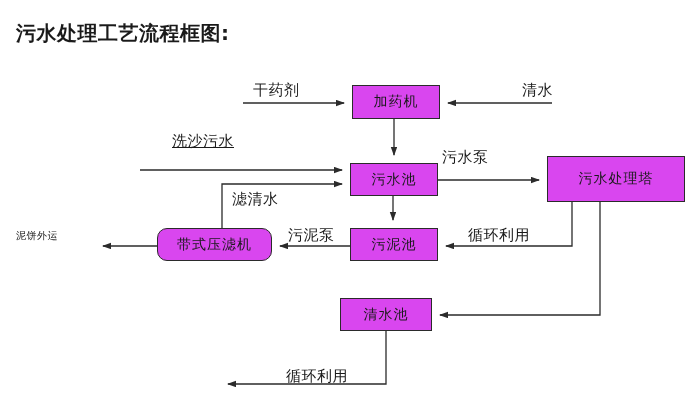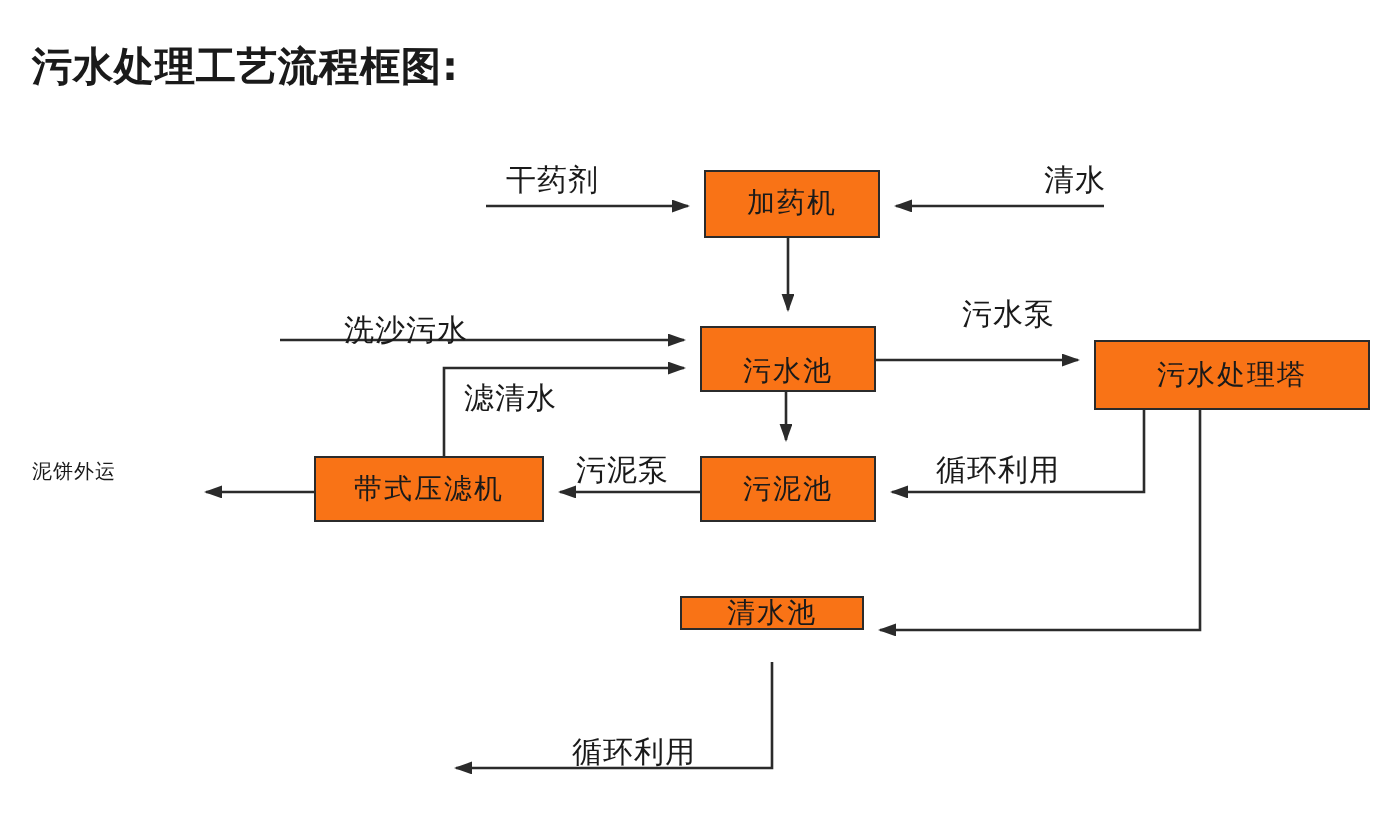--- a/index.html
+++ b/index.html
@@ -23,21 +23,21 @@
     white-space: nowrap;
   }
   .svg-layer {
     position: absolute;
     left: 0; top: 0;
     width: 700px; height: 420px;
   }
   .node {
     position: absolute;
     border: 1px solid #2b2b2b;
-    background: #f97316;
+    background: #d946ef;
     display: flex;
     align-items: center;
     justify-content: center;
     font-size: 14px;
     white-space: nowrap;
     letter-spacing: 1px;
   }
   .edge-label {
     position: absolute;
     font-size: 15px;
@@ -87,37 +87,37 @@
 
     <path d="M600,196 L600,315 L440,315" marker-end="url(#ah)"></path>
 
     <path d="M386,331 L386,384 L228,384" marker-end="url(#ah)"></path>
   </g>
 </svg>
 
 <div class="node" style="left:352px; top:85px; width:88px; height:34px;">
   <span>加药机</span>
 </div>
-<div class="node" style="left:350px; top:163px; width:88px; height:33px;align-items:flex-end;">
+<div class="node" style="left:350px; top:163px; width:88px; height:33px;">
   <span>污水池</span>
 </div>
-<div class="node" style="left:547px; top:170px; width:138px; height:35px;">
+<div class="node" style="left:547px; top:156px; width:138px; height:46px;">
   <span>污水处理塔</span>
 </div>
-<div class="node" style="left:157px; top:228px; width:115px; height:33px;">
+<div class="node" style="left:157px; top:228px; width:115px; height:33px;border-radius:10px;">
   <span>带式压滤机</span>
 </div>
 <div class="node" style="left:350px; top:228px; width:88px; height:33px;text-align:right;">
   <span>污泥池</span>
 </div>
-<div class="node" style="left:340px; top:298px; width:92px; height:17px;">
+<div class="node" style="left:340px; top:298px; width:92px; height:33px;">
   <span>清水池</span>
 </div>
 
 <div class="edge-label" style="left:253px; top:81px;">干药剂</div>
 <div class="edge-label" style="left:478px; top:81px;margin-left:44px;">清水</div>
-<div class="edge-label" style="left:172px; top:156px;">洗沙污水</div>
+<div class="edge-label" style="left:172px; top:132px;text-decoration:underline;">洗沙污水</div>
 <div class="edge-label" style="left:232px; top:190px;">滤清水</div>
-<div class="edge-label" style="left:481px; top:148px;text-align:center;">污水泵</div>
+<div class="edge-label" style="left:442px; top:148px;text-align:center;">污水泵</div>
 <div class="edge-label" style="left:468px; top:226px;">循环利用</div>
 <div class="edge-label" style="left:288px; top:226px;">污泥泵</div>
 <div class="terminal-label" style="left:16px; top:229px;">泥饼外运</div>
 <div class="edge-label" style="left:258px; top:367px;margin-left:28px;">循环利用</div>
 
 </body></html>

